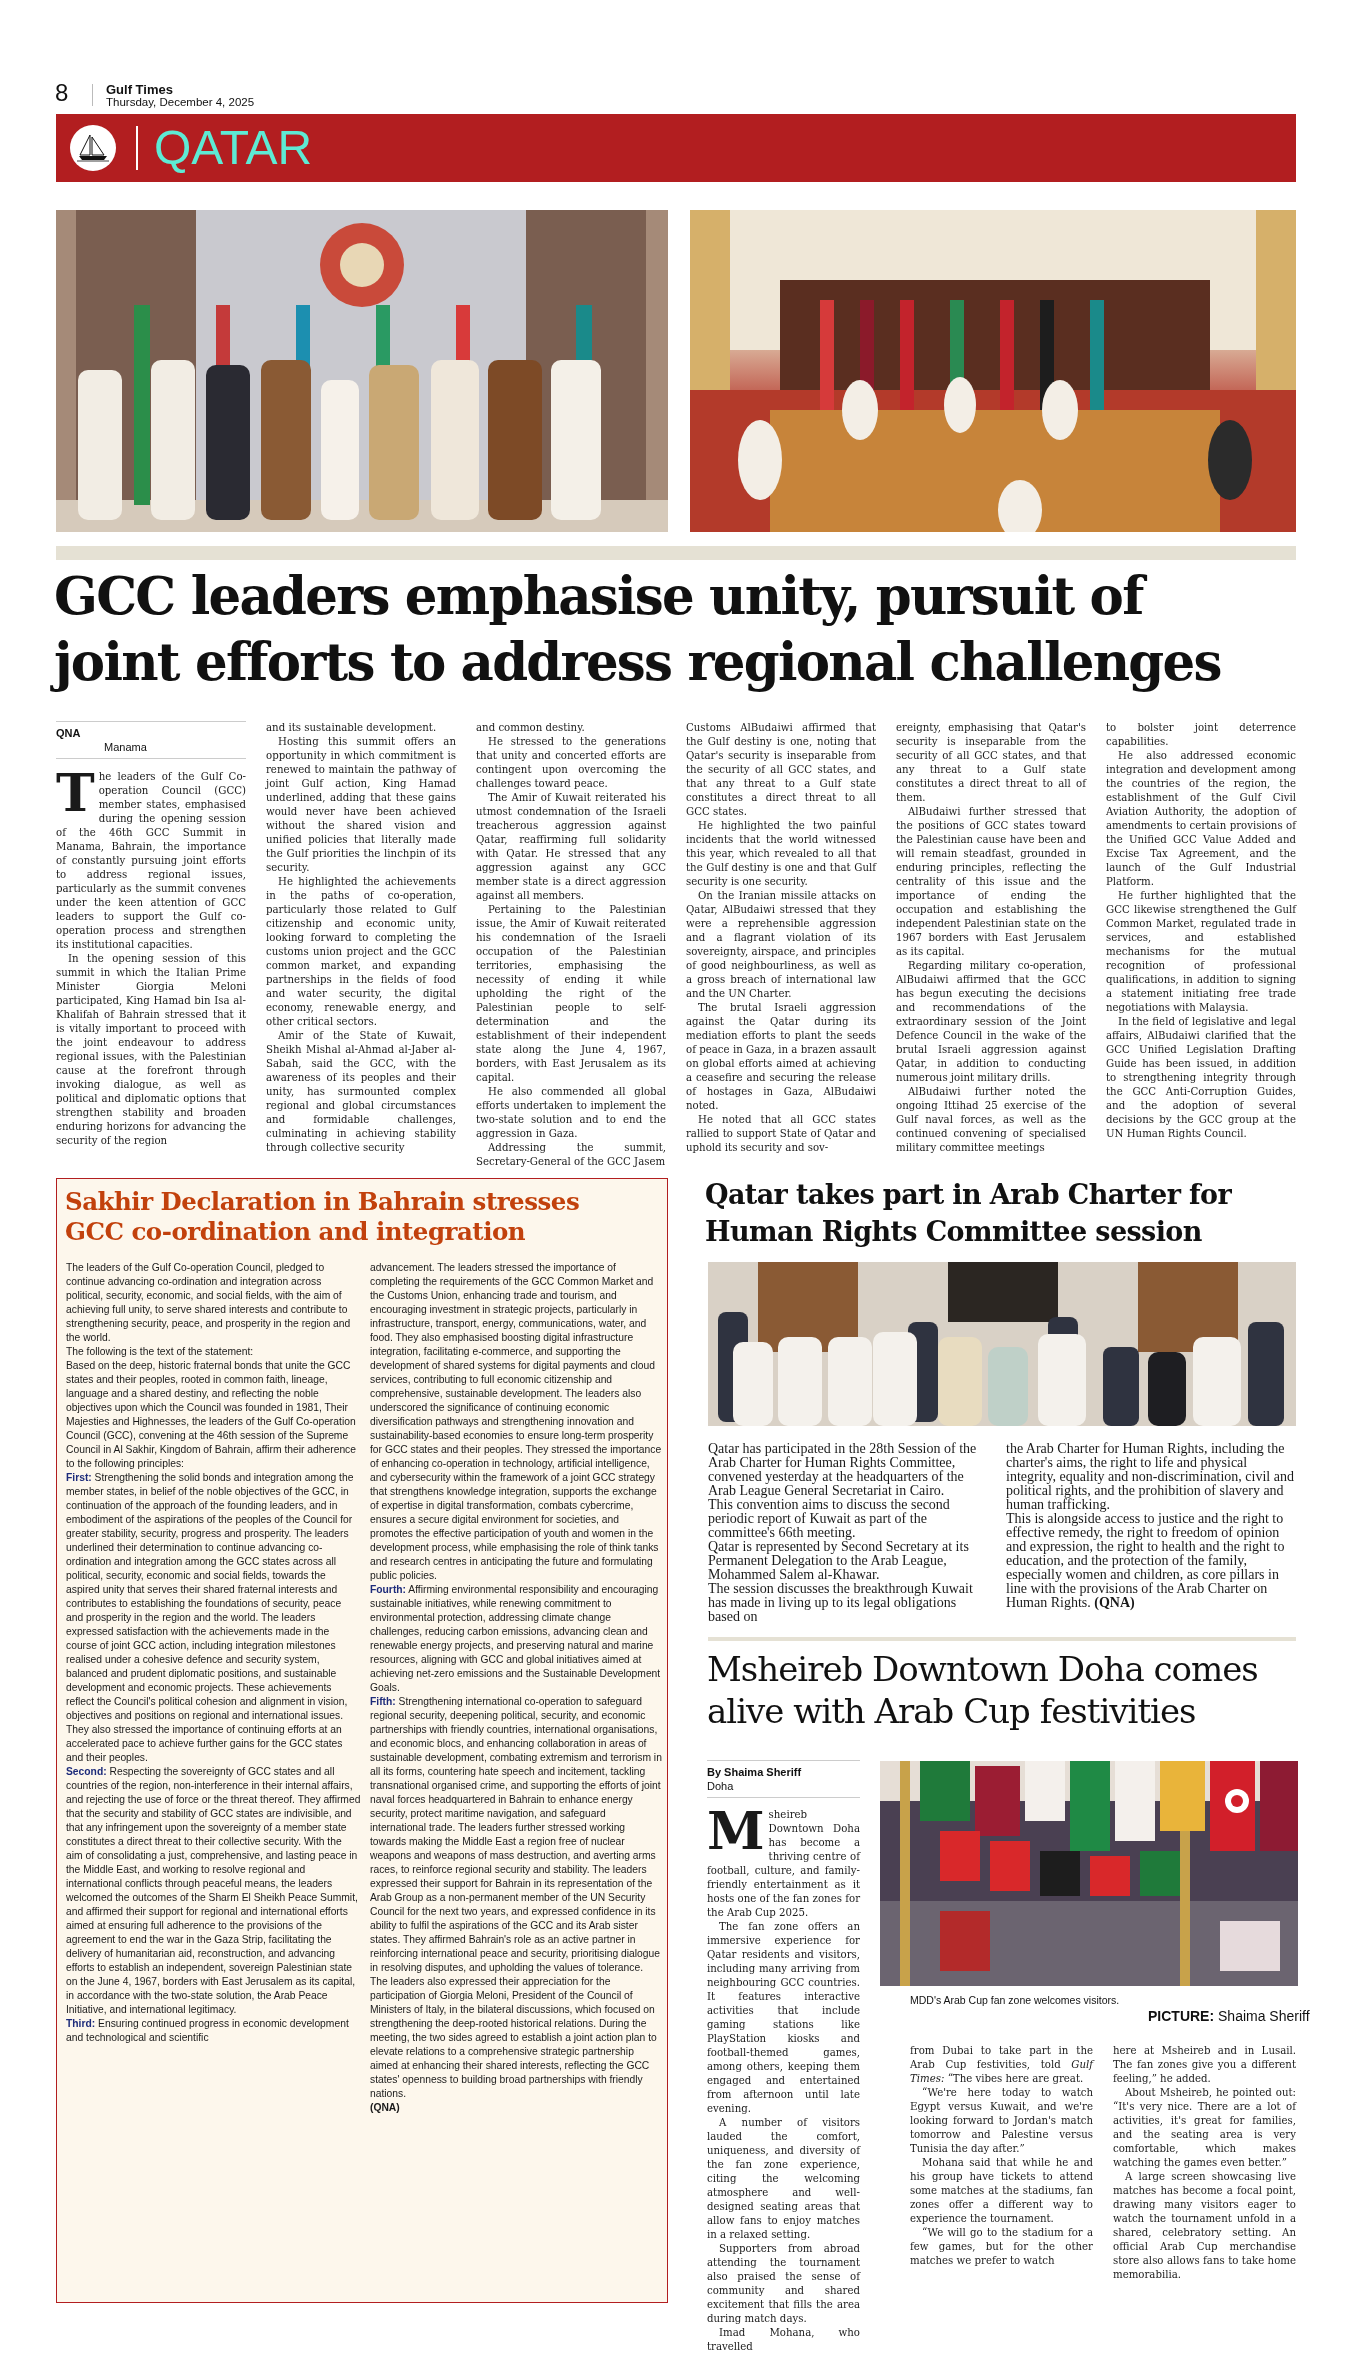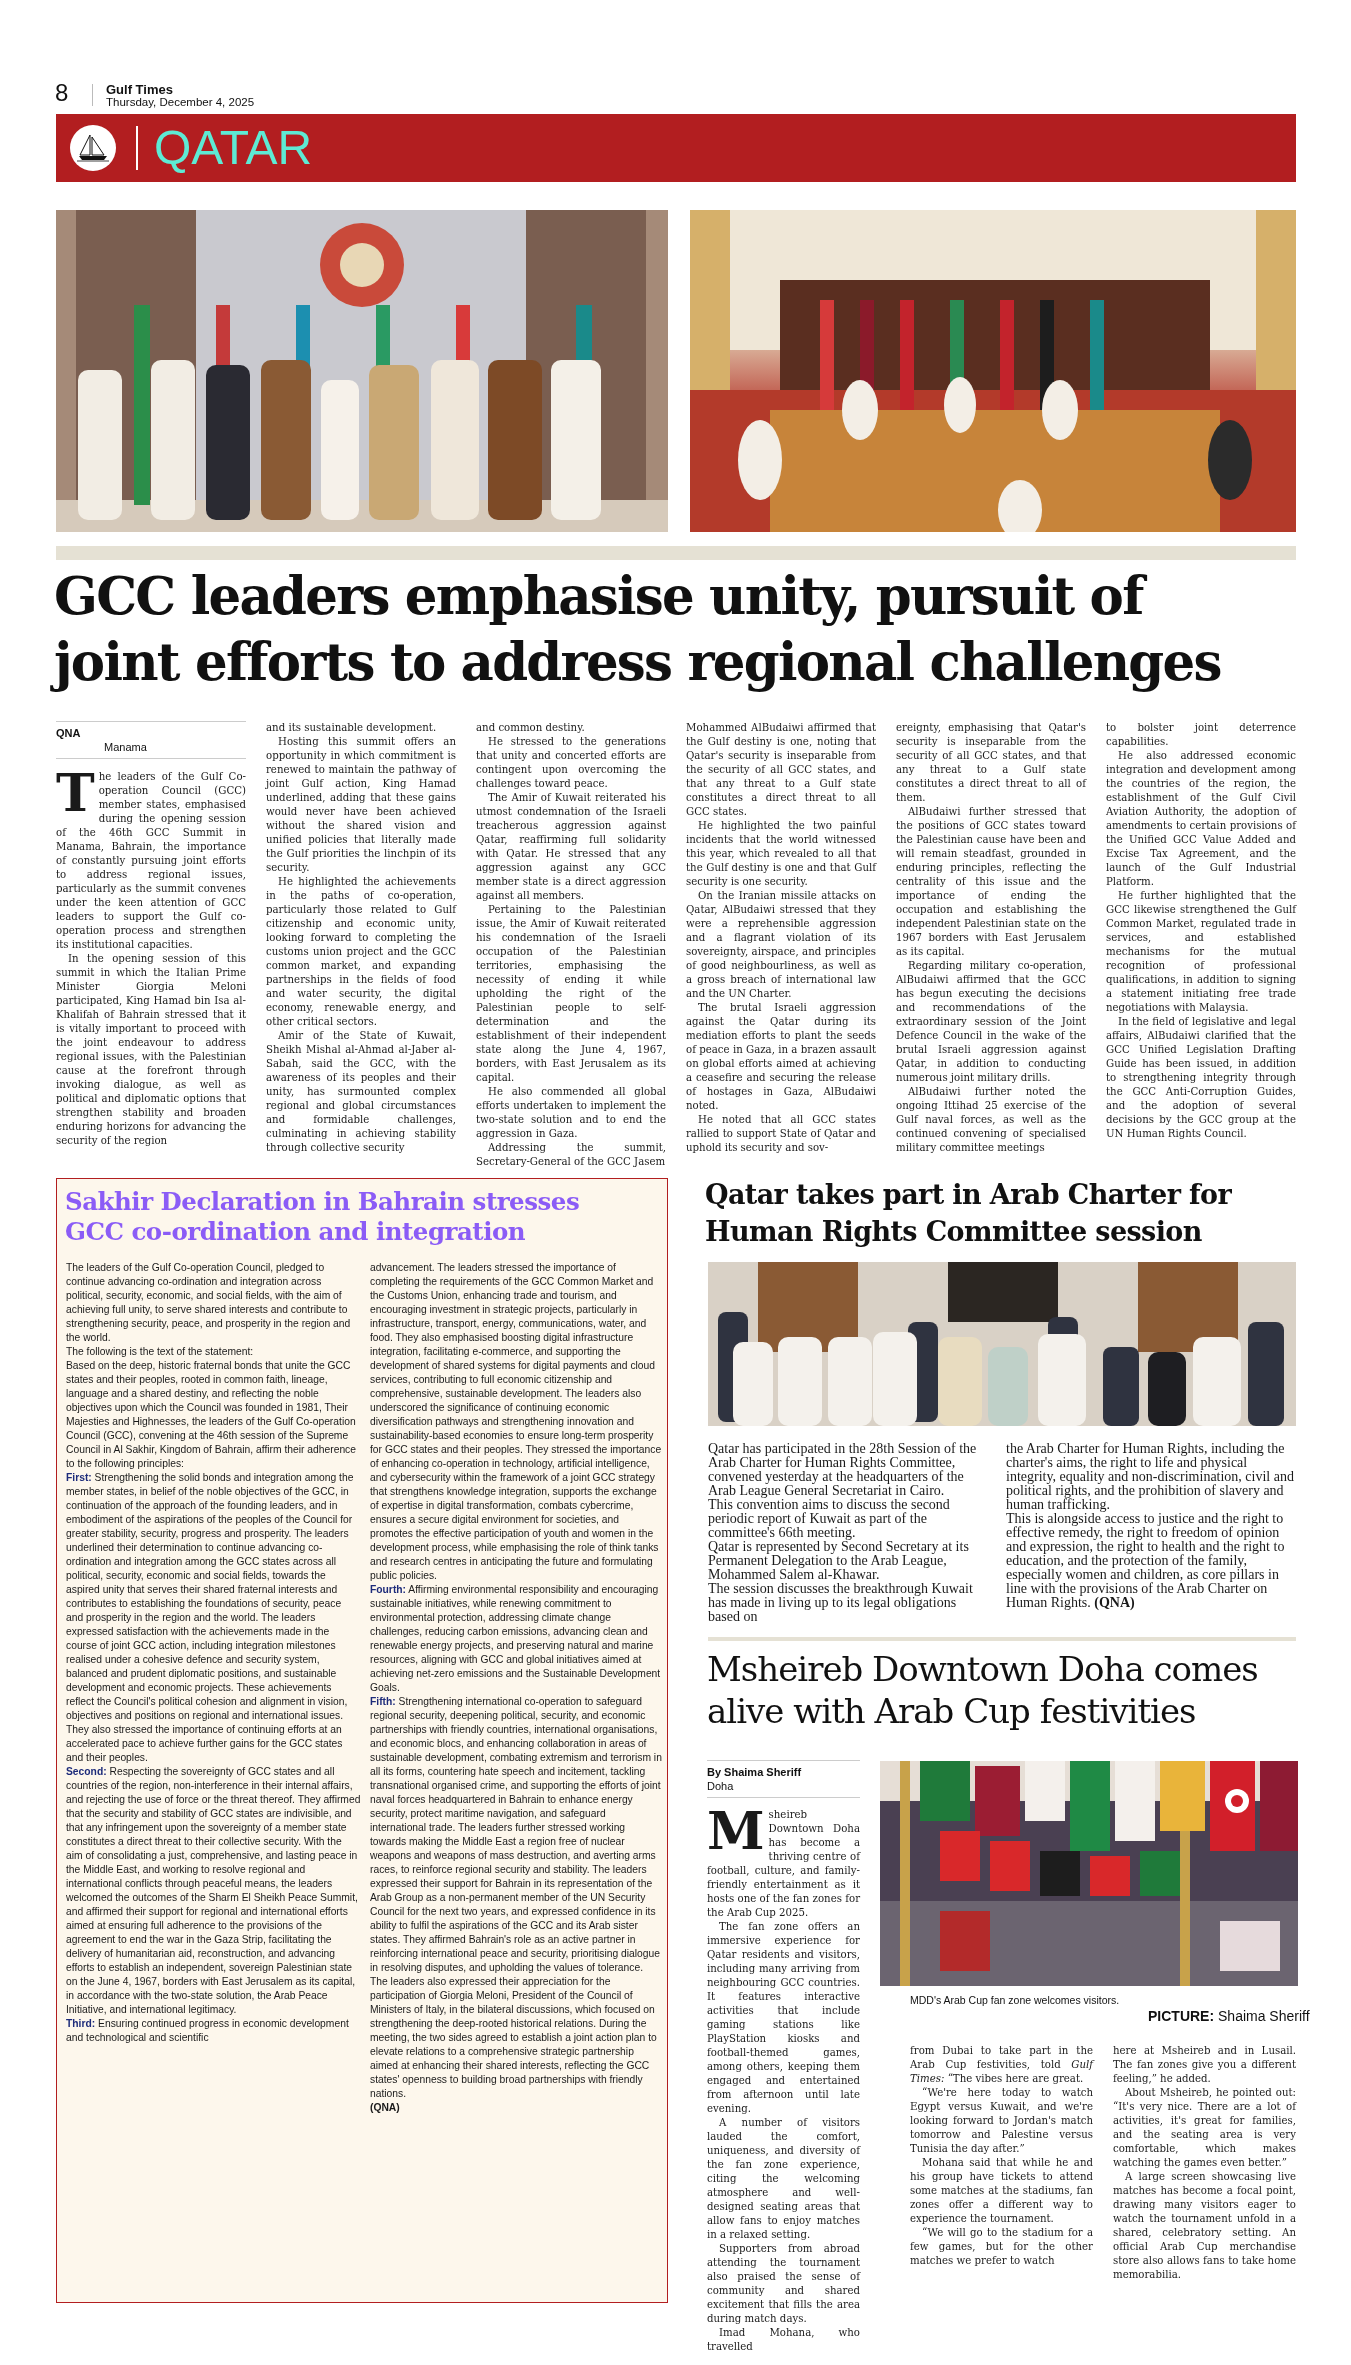--- a/index.html
+++ b/index.html
@@ -34,21 +34,21 @@
   .byline-place { left: 56px; top: 741px; font-family: "Liberation Sans", sans-serif; font-size: 11px; padding-left: 48px; }
   .byline-rule-bot { left: 56px; top: 758px; width: 190px; height: 1px; background: #ccc; }
 
   .col { font-family: "DejaVu Serif", serif; font-size: 10.2px; line-height: 14px; text-align: justify; color: #1a1a1a; hyphens: auto; }
   .col p { text-indent: 12px; }
   .col p.first { text-indent: 0; }
   .dropcap { float: left; font-size: 52px; line-height: 42px; padding-right: 4px; font-weight: bold; font-family: "DejaVu Serif", serif; margin-top: 2px; }
 
   
   .sakhir-box { left: 56px; top: 1178px; width: 612px; height: 1125px; background: #fdf7ec; border: 1.5px solid #b21e20; }
-  .sakhir-title { left: 8px; top: 8px; width: 600px; font-family: "DejaVu Serif", serif; font-weight: bold; font-size: 24.5px; line-height: 30px; color: #8b5cf6; letter-spacing: -0.5px; }
+  .sakhir-title { left: 8px; top: 8px; width: 600px; font-family: "DejaVu Serif", serif; font-weight: bold; font-size: 24.5px; line-height: 30px; color: #c2410c; letter-spacing: -0.5px; }
   .sans-col { font-family: "Liberation Sans", sans-serif; font-size: 10.3px; line-height: 14px; color: #1a1a1a; }
   .sans-col .lbl { color: #1d2b7a; font-weight: bold; }
 
   
   .charter-headline { left: 705px; top: 1176px; width: 600px; font-family: "DejaVu Serif", serif; font-weight: bold; font-size: 27px; line-height: 37px; letter-spacing: -0.6px; }
   .photo3 { left: 708px; top: 1262px; width: 588px; height: 164px; background: linear-gradient(180deg,#8a5a34 0%, #a06a3c 30%, #cbbba8 55%, #eeeae4 75%, #d9d3ca 100%); }
   .charter-col { font-family: Liberation Serif, serif; font-size: 14px; line-height: 14px; color: #1a1a1a; }
 
   .beige-strip2 { left: 708px; top: 1637px; width: 588px; height: 4px; background: #e5e1d4; }
   .msheireb-headline { left: 707px; top: 1648px; width: 600px; font-family: "DejaVu Serif", serif; font-size: 34px; line-height: 42px; letter-spacing: -1px; font-weight: normal; }
@@ -163,21 +163,21 @@
 </div>
 <div class="abs col" style="left:476px; top:721px; width:190px;">
   <p class="first">and common destiny.</p>
   <p>He stressed to the generations that unity and concerted efforts are contingent upon overcoming the challenges toward peace.</p>
   <p>The Amir of Kuwait reiterated his utmost condemnation of the Israeli treacherous aggression against Qatar, reaffirming full solidarity with Qatar. He stressed that any aggression against any GCC member state is a direct aggression against all members.</p>
   <p>Pertaining to the Palestinian issue, the Amir of Kuwait reiterated his condemnation of the Israeli occupation of the Palestinian territories, emphasising the necessity of ending it while upholding the right of the Palestinian people to self-determination and the establishment of their independent state along the June 4, 1967, borders, with East Jerusalem as its capital.</p>
   <p>He also commended all global efforts undertaken to implement the two-state solution and to end the aggression in Gaza.</p>
   <p>Addressing the summit, Secretary-General of the GCC Jasem</p>
 </div>
 <div class="abs col" style="left:686px; top:721px; width:190px;">
-  <p class="first">Mohammed AlBudaiwi affirmed that the Gulf destiny is one, noting that Qatar's security is inseparable from the security of all GCC states, and that any threat to a Gulf state constitutes a direct threat to all GCC states.</p>
+  <p class="first">Customs AlBudaiwi affirmed that the Gulf destiny is one, noting that Qatar's security is inseparable from the security of all GCC states, and that any threat to a Gulf state constitutes a direct threat to all GCC states.</p>
   <p>He highlighted the two painful incidents that the world witnessed this year, which revealed to all that the Gulf destiny is one and that Gulf security is one security.</p>
   <p>On the Iranian missile attacks on Qatar, AlBudaiwi stressed that they were a reprehensible aggression and a flagrant violation of its sovereignty, airspace, and principles of good neighbourliness, as well as a gross breach of international law and the UN Charter.</p>
   <p>The brutal Israeli aggression against the Qatar during its mediation efforts to plant the seeds of peace in Gaza, in a brazen assault on global efforts aimed at achieving a ceasefire and securing the release of hostages in Gaza, AlBudaiwi noted.</p>
   <p>He noted that all GCC states rallied to support State of Qatar and uphold its security and sov-</p>
 </div>
 <div class="abs col" style="left:896px; top:721px; width:190px;">
   <p class="first">ereignty, emphasising that Qatar's security is inseparable from the security of all GCC states, and that any threat to a Gulf state constitutes a direct threat to all of them.</p>
   <p>AlBudaiwi further stressed that the positions of GCC states toward the Palestinian cause have been and will remain steadfast, grounded in enduring principles, reflecting the centrality of this issue and the importance of ending the occupation and establishing the independent Palestinian state on the 1967 borders with East Jerusalem as its capital.</p>
   <p>Regarding military co-operation, AlBudaiwi affirmed that the GCC has begun executing the decisions and recommendations of the extraordinary session of the Joint Defence Council in the wake of the brutal Israeli aggression against Qatar, in addition to conducting numerous joint military drills.</p>
   <p>AlBudaiwi further noted the ongoing Ittihad 25 exercise of the Gulf naval forces, as well as the continued convening of specialised military committee meetings</p>

